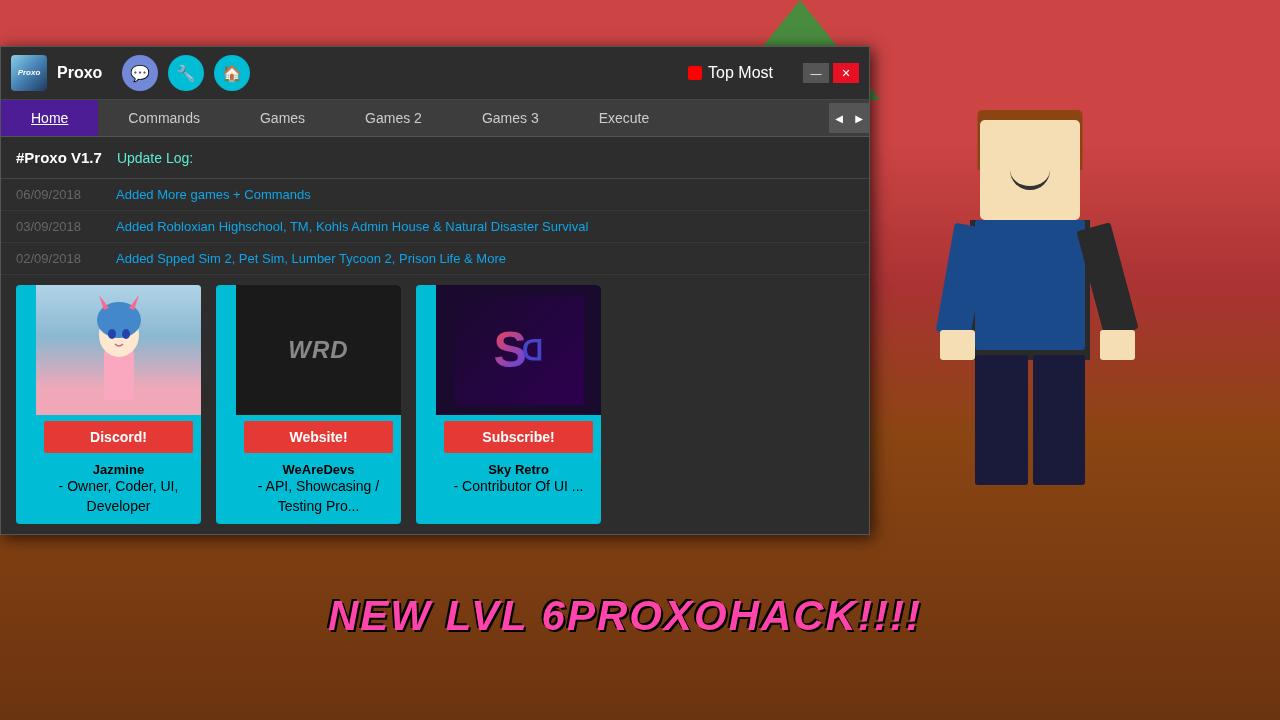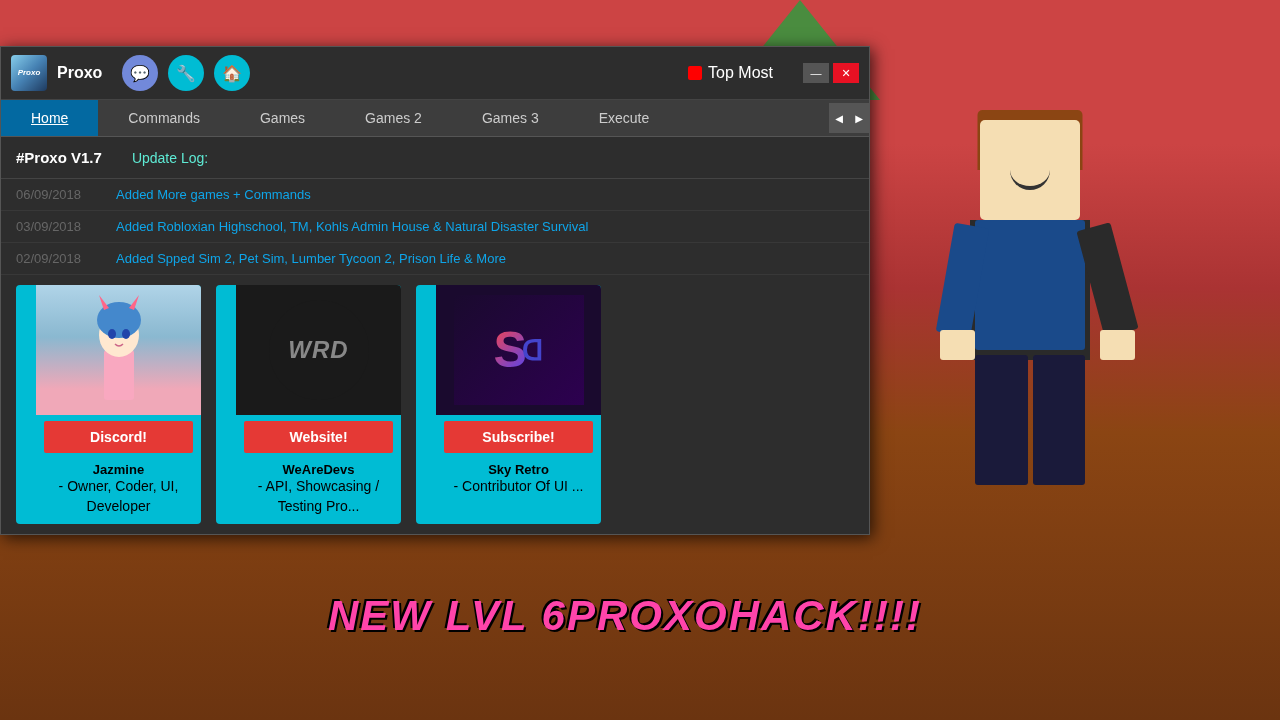--- a/index.html
+++ b/index.html
@@ -271,21 +271,21 @@
       padding: 10px 30px;
       color: #ccc;
       cursor: pointer;
       font-size: 14px;
       border: none;
       background: transparent;
       font-family: Arial, sans-serif;
     }
 
     .nav-tab.active {
-      background: #0369a1;
+      background: #4c1d95;
       color: white;
       text-decoration: underline;
     }
 
     .nav-arrows {
       margin-left: auto;
       display: flex;
     }
 
     .nav-arrow {
@@ -310,21 +310,21 @@
     
     .update-log {
       background: #2d2d2d;
       padding: 0;
     }
 
     .update-header {
       display: flex;
       align-items: center;
       padding: 12px 15px;
-      gap: 30px;
+      gap: 15px;
       border-bottom: 1px solid #444;
       text-align: center;
     }
 
     .version-badge {
       color: #fff;
       font-size: 15px;
       font-weight: bold;
     }
 

